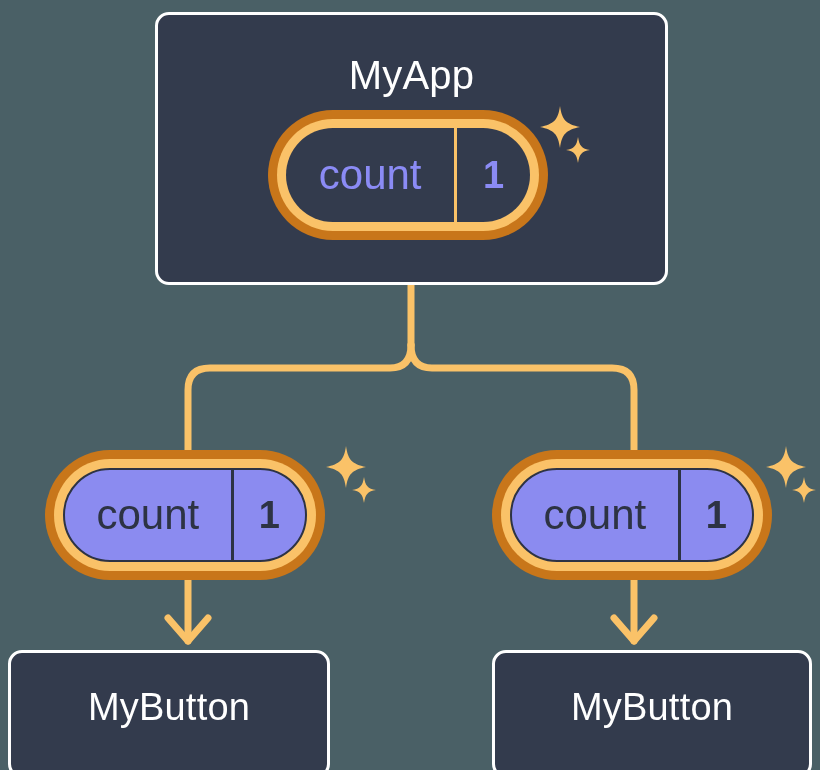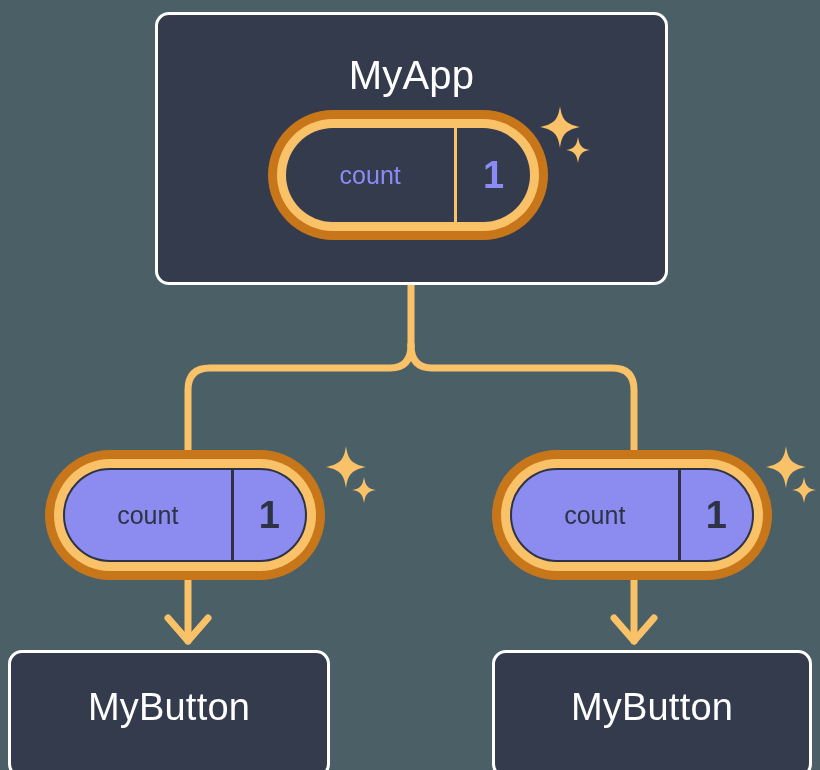--- a/index.html
+++ b/index.html
@@ -106,21 +106,21 @@
   }
   .pill-key,
   .pill-val {
     display: flex;
     align-items: center;
     justify-content: center;
     white-space: nowrap;
   }
   .pill-key {
     flex: 0 0 69%;
-    font-size: 25px;
+    font-size: 42px;
     font-weight: 400;
   }
   .pill-val {
     flex: 1;
     font-size: 38px;
     font-weight: 700;
   }
 
   
   .pill-dark .pill-inner {

